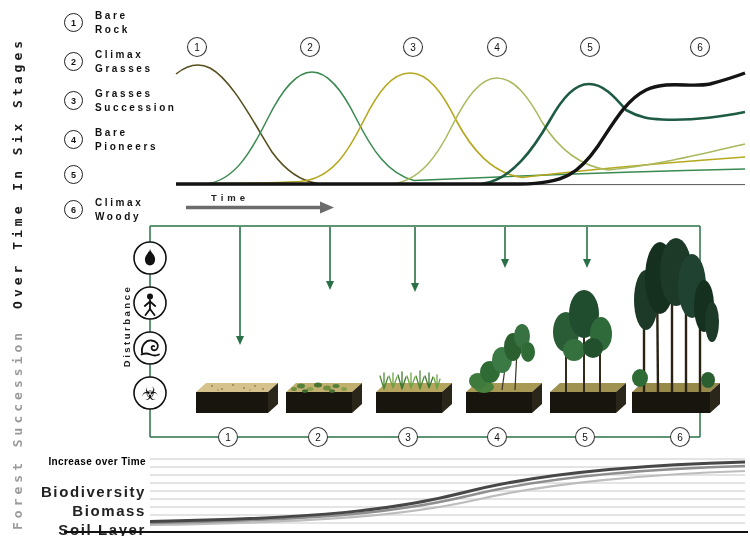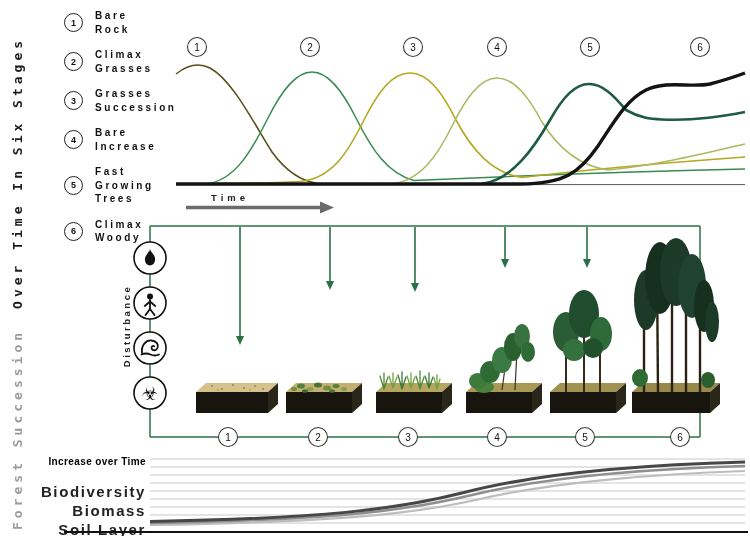--- a/index.html
+++ b/index.html
@@ -73,30 +73,25 @@
       <div class="lnum">3</div>
       <div class="llabel">
         <span>Grasses</span>
         <span>Succession</span>
       </div>
     </div>
     <div class="legend-item">
       <div class="lnum">4</div>
       <div class="llabel">
         <span>Bare</span>
-        <span>Increase</span>
+        <span>Pioneers</span>
       </div>
     </div>
     <div class="legend-item">
       <div class="lnum">5</div>
-      <div class="llabel">
-        <span>Fast</span>
-        <span>Growing</span>
-        <span>Trees</span>
-      </div>
     </div>
     <div class="legend-item">
       <div class="lnum">6</div>
       <div class="llabel">
         <span>Climax</span>
         <span>Woody</span>
       </div>
     </div>
   </div>
 

